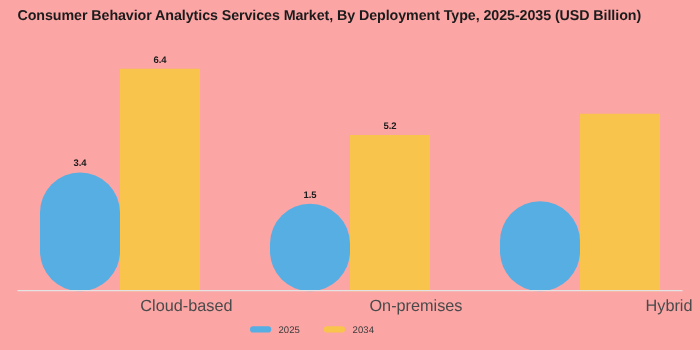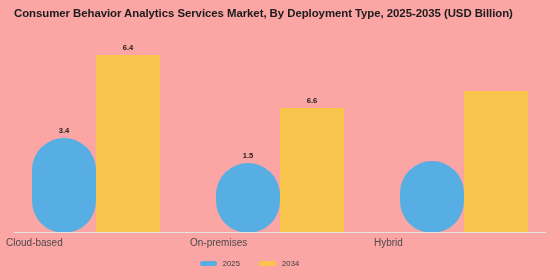--- a/index.html
+++ b/index.html
@@ -78,22 +78,22 @@
     font-size: 7.6px;
     font-weight: bold;
     color: #1c1c1c;
     white-space: nowrap;
   }
 
   .cat-label {
     position: absolute;
     top: 237px;
     width: 180px;
-    text-align: left;
-    font-size: 10px;
+    text-align: right;
+    font-size: 13px;
     color: #4a4a4a;
     white-space: nowrap;
   }
 
   
   .legend {
     position: absolute;
     left: 0;
     top: 259px;
     width: 499px;
@@ -134,21 +134,21 @@
       <div class="bar series-2035" style="height: 177.973px; background: rgb(248, 196, 75);">
         <span class="bar-label">6.4</span>
       </div>
     </div>
 
     <div class="bar-group" style="left:216px; width:128px;">
       <div class="bar series-2025" style="height: 69.5205px; background: rgb(87, 174, 227);">
         <span class="bar-label">1.5</span>
       </div>
       <div class="bar series-2035" style="height: 125.137px; background: rgb(248, 196, 75);">
-        <span class="bar-label">6.6</span>
+        <span class="bar-label">5.2</span>
       </div>
     </div>
 
     <div class="bar-group" style="left:400px; width:128px;">
       <div class="bar series-2025" style="height: 72.3014px; background: rgb(87, 174, 227);">
         
       </div>
       <div class="bar series-2035" style="height: 141.822px; background: rgb(248, 196, 75);">
         
       </div>

